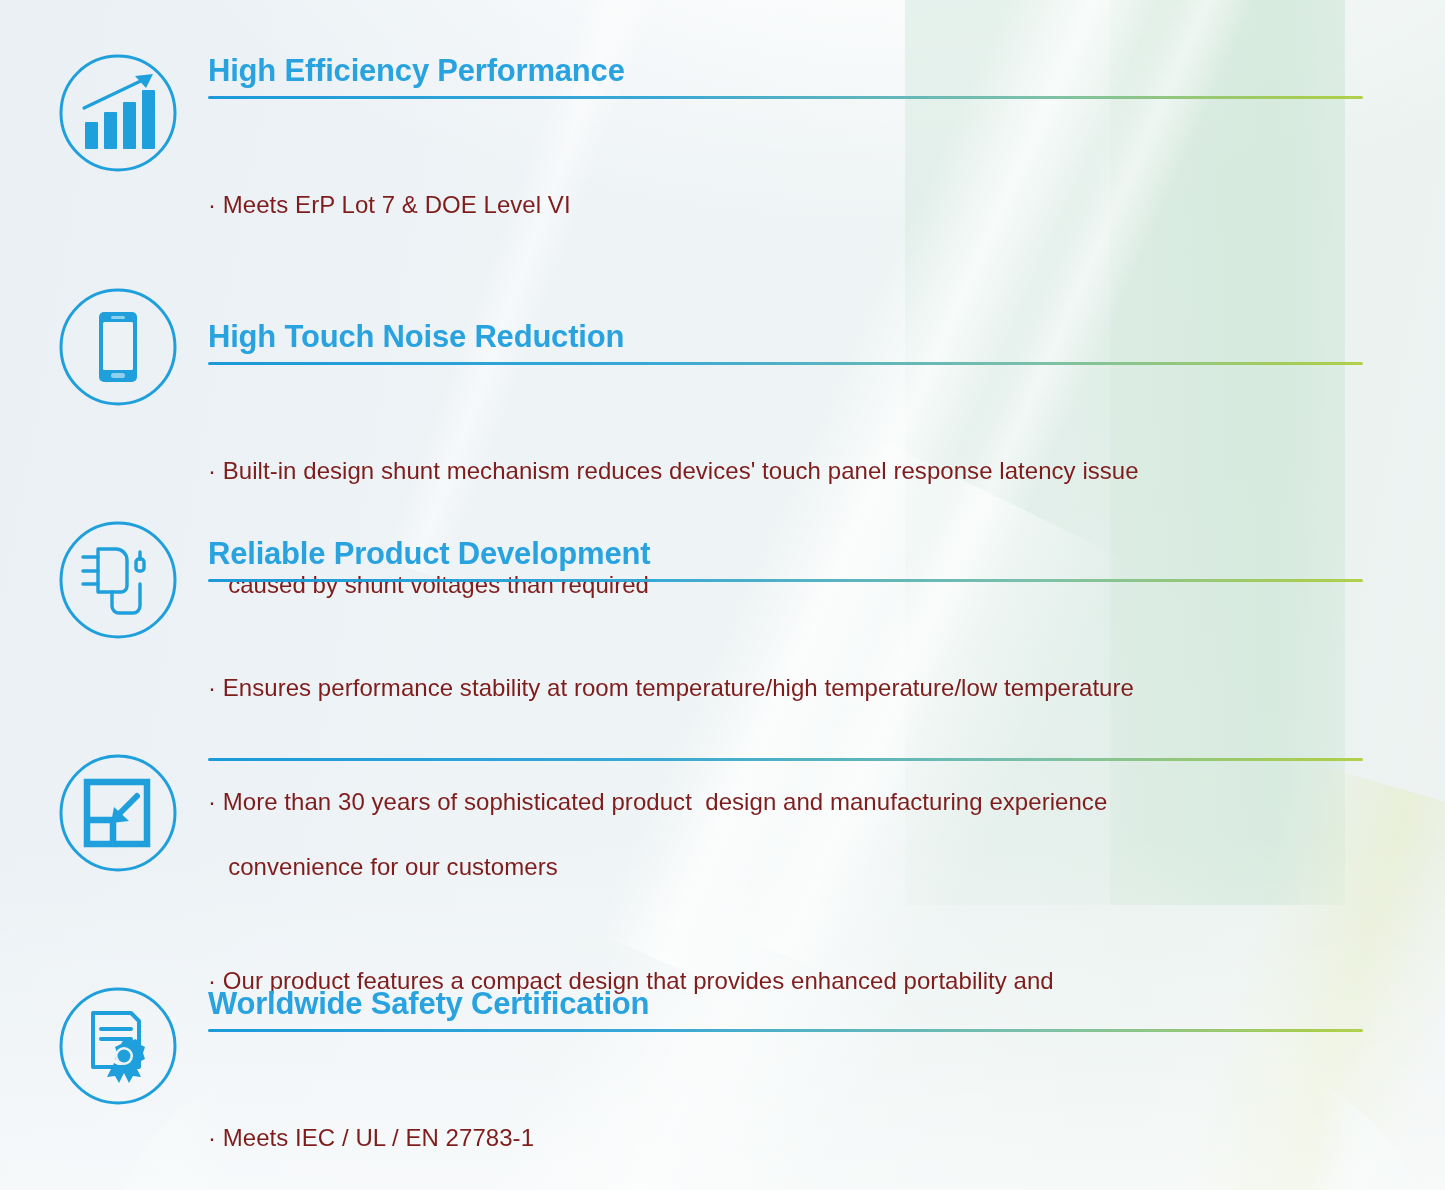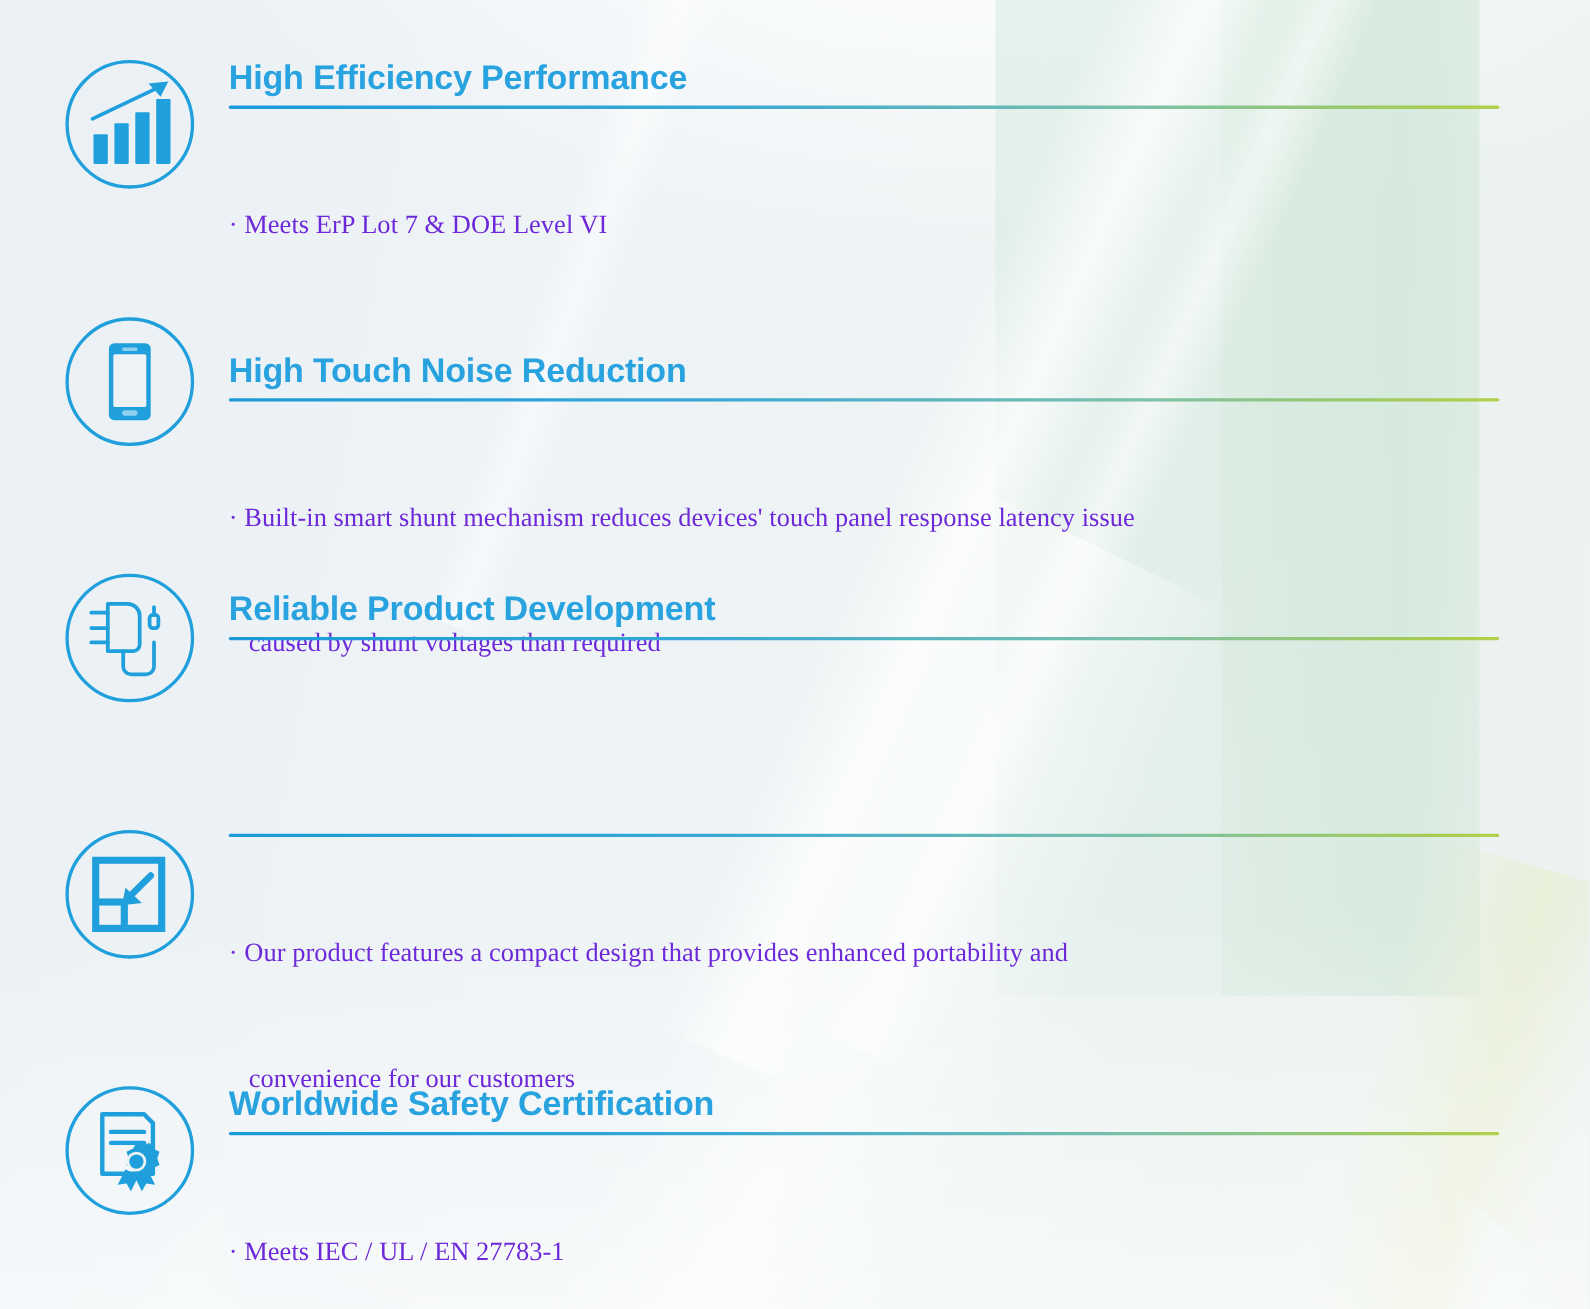--- a/index.html
+++ b/index.html
@@ -57,22 +57,22 @@
   .title{
     color:#29a3e0;font-weight:bold;font-size:31px;line-height:38px;
     letter-spacing:-.2px;white-space:nowrap;
   }
   .rule{
     height:3px;width:1155px;margin-top:6px;
     background:linear-gradient(90deg,#1b9ad9 0%,#38a8d6 38%,#7cc0a8 72%,#a9cd4f 96%,#b2d04c 100%);
     border-radius:2px;
   }
   .desc{
-    margin-top:11px;color:#6d28d9;font-size:24px;line-height:38px;
-    letter-spacing:.05px;white-space:pre-wrap;font-family:Liberation Serif, serif;
+    margin-top:11px;color:#7f1d1d;font-size:24px;line-height:38px;
+    letter-spacing:.05px;white-space:pre-wrap;
   }
   .desc .line{display:block;}
 </style>
 </head>
 <body>
 
 <div id="page">
 
   <div class="bg-base"></div>
   <div class="bg-greenblock"></div>
@@ -121,21 +121,21 @@
           <rect x="42" y="26" width="38" height="70" rx="5" fill="#1f9fdb"></rect>
           <rect x="46" y="36" width="30" height="48" rx="1.5" fill="#edf3f5"></rect>
           <rect x="54" y="30" width="14" height="3" rx="1.5" fill="#8fd0ef"></rect>
           <rect x="54" y="87" width="14" height="5" rx="2.5" fill="#8fd0ef"></rect>
         </svg>
       </div>
       <div class="body" style="top:0;margin-top:32px;">
         <div class="title">High Touch Noise Reduction</div>
         <div class="rule"></div>
         <div class="desc">
-          <span class="line">· Built-in smart shunt mechanism reduces devices' touch panel response latency issue</span>
+          <span class="line">· Built-in design shunt mechanism reduces devices' touch panel response latency issue</span>
           <span class="line">   caused by shunt voltages than required</span>
         </div>
       </div>
     </div>
 
     <div class="feature" style="top:519px;">
       <div class="icon-wrap" style="top:0;">
         <svg width="122" height="122" viewBox="0 0 122 122">
           <circle cx="61" cy="61" r="57" fill="none" stroke="#1f9fdb" stroke-width="3"></circle>
           <g fill="none" stroke="#1f9fdb" stroke-width="3.4" stroke-linecap="round" stroke-linejoin="round">
@@ -145,42 +145,46 @@
             <line x1="41" y1="65" x2="26" y2="65"></line>
             <path d="M55 73 v14 a7 7 0 0 0 7 7 h14 a7 7 0 0 0 7 -7 v-22"></path>
             <rect x="79" y="40" width="8" height="12" rx="3"></rect>
             <line x1="83" y1="33" x2="83" y2="40"></line>
           </g>
         </svg>
       </div>
       <div class="body" style="top:16px;">
         <div class="title">Reliable Product Development</div>
         <div class="rule"></div>
+        <div class="desc">
+          <span class="line">· Ensures performance stability at room temperature/high temperature/low temperature</span>
+          <span class="line">· More than 30 years of sophisticated product  design and manufacturing experience</span>
+        </div>
       </div>
     </div>
 
     <div class="feature" style="top:752px;">
       <div class="icon-wrap" style="top:0;">
         <svg width="122" height="122" viewBox="0 0 122 122">
           <circle cx="61" cy="61" r="57" fill="none" stroke="#1f9fdb" stroke-width="3"></circle>
           <g fill="none" stroke="#1f9fdb" stroke-width="6.5" stroke-linecap="square">
             <polyline points="30,62 30,30 90,30 90,92 62,92"></polyline>
             <rect x="30" y="68" width="26" height="24"></rect>
           </g>
           <g stroke="#1f9fdb" stroke-width="6" stroke-linecap="round">
             <line x1="80" y1="44" x2="59" y2="65"></line>
           </g>
           <polygon points="54,71 72,69 57,55" fill="#1f9fdb"></polygon>
         </svg>
       </div>
       <div class="body" style="top:0;">
         <div class="rule"></div>
         <div class="desc">
+          <span class="line">   convenience for our customers</span>
           <span class="line">· Our product features a compact design that provides enhanced portability and</span>
-          <span class="line">   convenience for our customers</span>
         </div>
       </div>
     </div>
 
     <div class="feature" style="top:985px;">
       <div class="icon-wrap" style="top:0;">
         <svg width="122" height="122" viewBox="0 0 122 122">
           <circle cx="61" cy="61" r="57" fill="none" stroke="#1f9fdb" stroke-width="3"></circle>
           <g fill="none" stroke="#1f9fdb" stroke-width="4" stroke-linejoin="round" stroke-linecap="round">
             <path d="M36 28 h38 l8 8 v46 h-46 z"></path>

